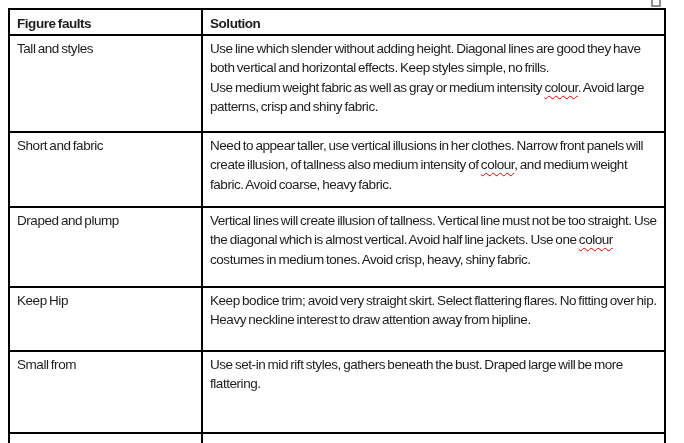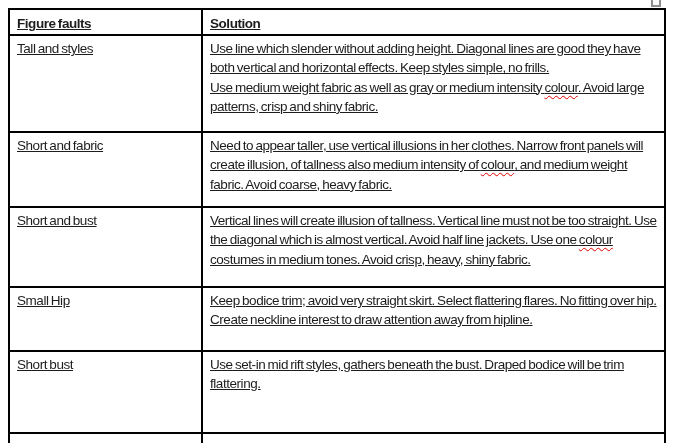--- a/index.html
+++ b/index.html
@@ -34,21 +34,20 @@
   }
   .row{display:contents;}
   .cell{
     border-bottom:2px solid var(--border-color);
     padding:3px 7px 12px 7px;
     overflow:hidden;
     font-size:13.5px;
     line-height:19.3px;
     letter-spacing:-0.45px;
     word-spacing:-1px;
-    text-decoration:underline;
   }
   .c1{border-right:2px solid var(--border-color);}
   .th{font-weight:bold;padding-top:4px;}
   .sol{white-space:pre-line;}
   .row:last-child .cell{border-bottom:none;}
   .miss{
     text-decoration:underline;
     text-decoration-style:wavy;
     text-decoration-color:var(--squiggle-color);
     text-decoration-thickness:1px;
@@ -73,32 +72,32 @@
     <div class="cell sol">Use line which slender without adding height. Diagonal lines are good they have both vertical and horizontal effects. Keep styles simple, no frills.
 Use medium weight fabric as well as gray or medium intensity <span class="miss">colour</span>. Avoid large patterns, crisp and shiny fabric.</div>
   </div>
 
   <div class="row">
     <div class="cell c1 fault">Short and fabric</div>
     <div class="cell sol">Need to appear taller, use vertical illusions in her clothes. Narrow front panels will create illusion, of tallness also medium intensity of <span class="miss">colour</span>, and medium weight fabric. Avoid coarse, heavy fabric.</div>
   </div>
 
   <div class="row">
-    <div class="cell c1 fault">Short and bust</div>
+    <div class="cell c1 fault">Draped and plump</div>
     <div class="cell sol">Vertical lines will create illusion of tallness. Vertical line must not be too straight. Use the diagonal which is almost vertical. Avoid half line jackets. Use one <span class="miss">colour</span> costumes in medium tones. Avoid crisp, heavy, shiny fabric.</div>
   </div>
 
   <div class="row">
-    <div class="cell c1 fault">Small Hip</div>
-    <div class="cell sol">Keep bodice trim; avoid very straight skirt. Select flattering flares. No fitting over hip. Create neckline interest to draw attention away from hipline.</div>
+    <div class="cell c1 fault">Keep Hip</div>
+    <div class="cell sol">Keep bodice trim; avoid very straight skirt. Select flattering flares. No fitting over hip. Heavy neckline interest to draw attention away from hipline.</div>
   </div>
 
   <div class="row">
-    <div class="cell c1 fault">Short bust</div>
-    <div class="cell sol">Use set-in mid rift styles, gathers beneath the bust. Draped bodice will be trim flattering.</div>
+    <div class="cell c1 fault">Small from</div>
+    <div class="cell sol">Use set-in mid rift styles, gathers beneath the bust. Draped large will be more flattering.</div>
   </div>
 <div class="row" id="empty-row">
       <div class="cell c1"></div>
       <div class="cell"></div>
     </div>
   </div>
 
 </div>
 
 </body></html>

